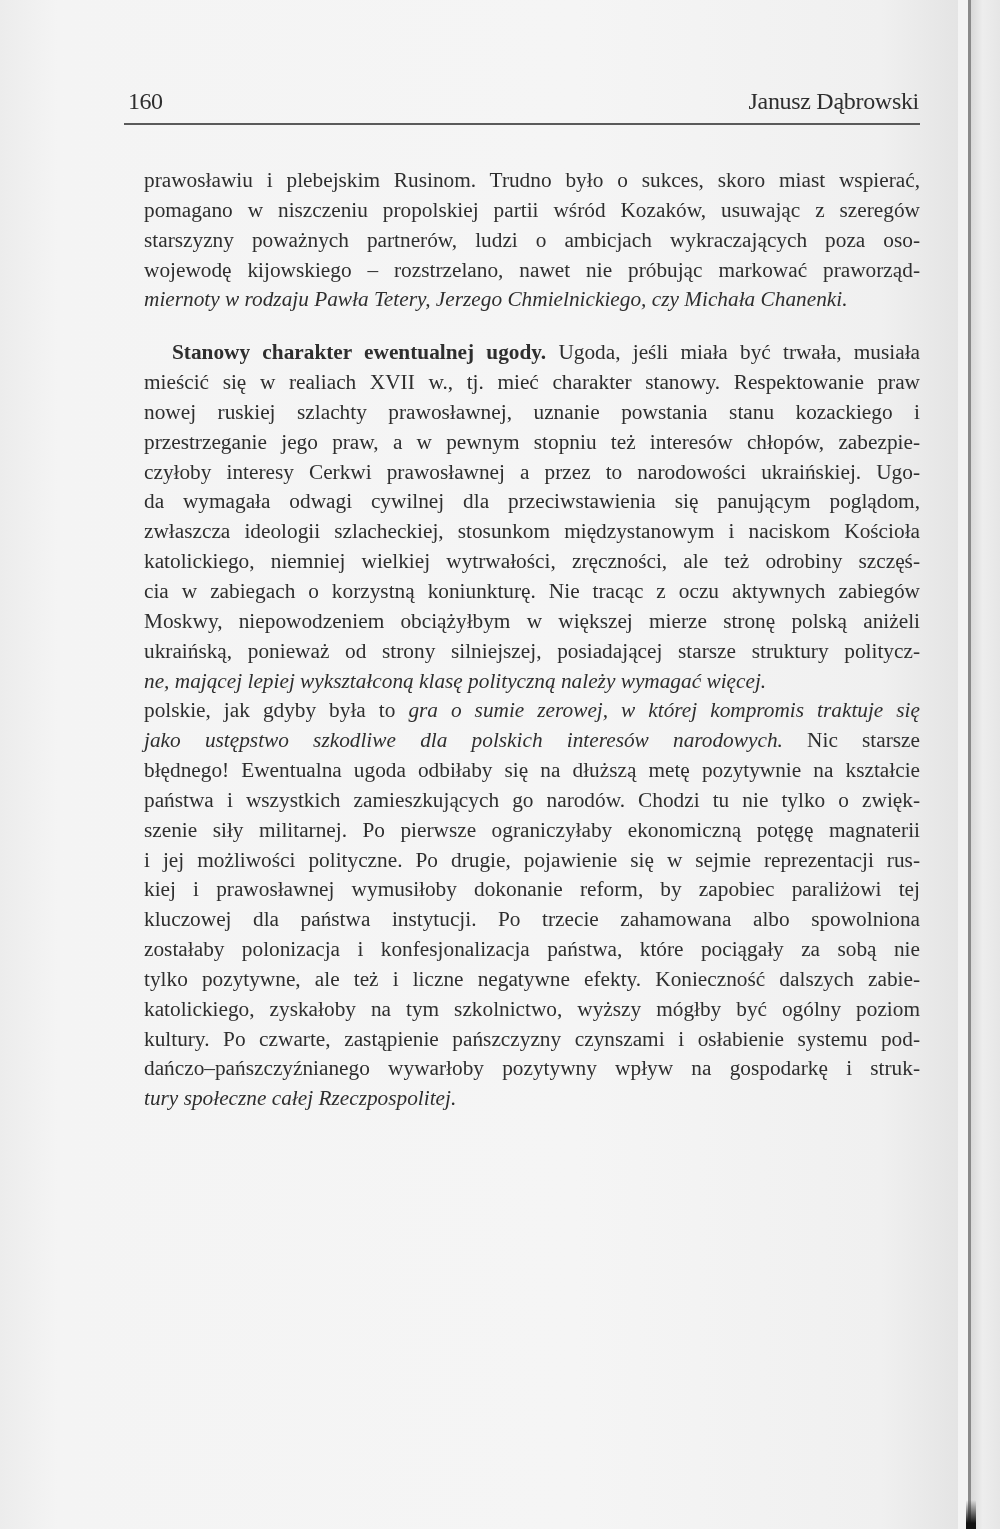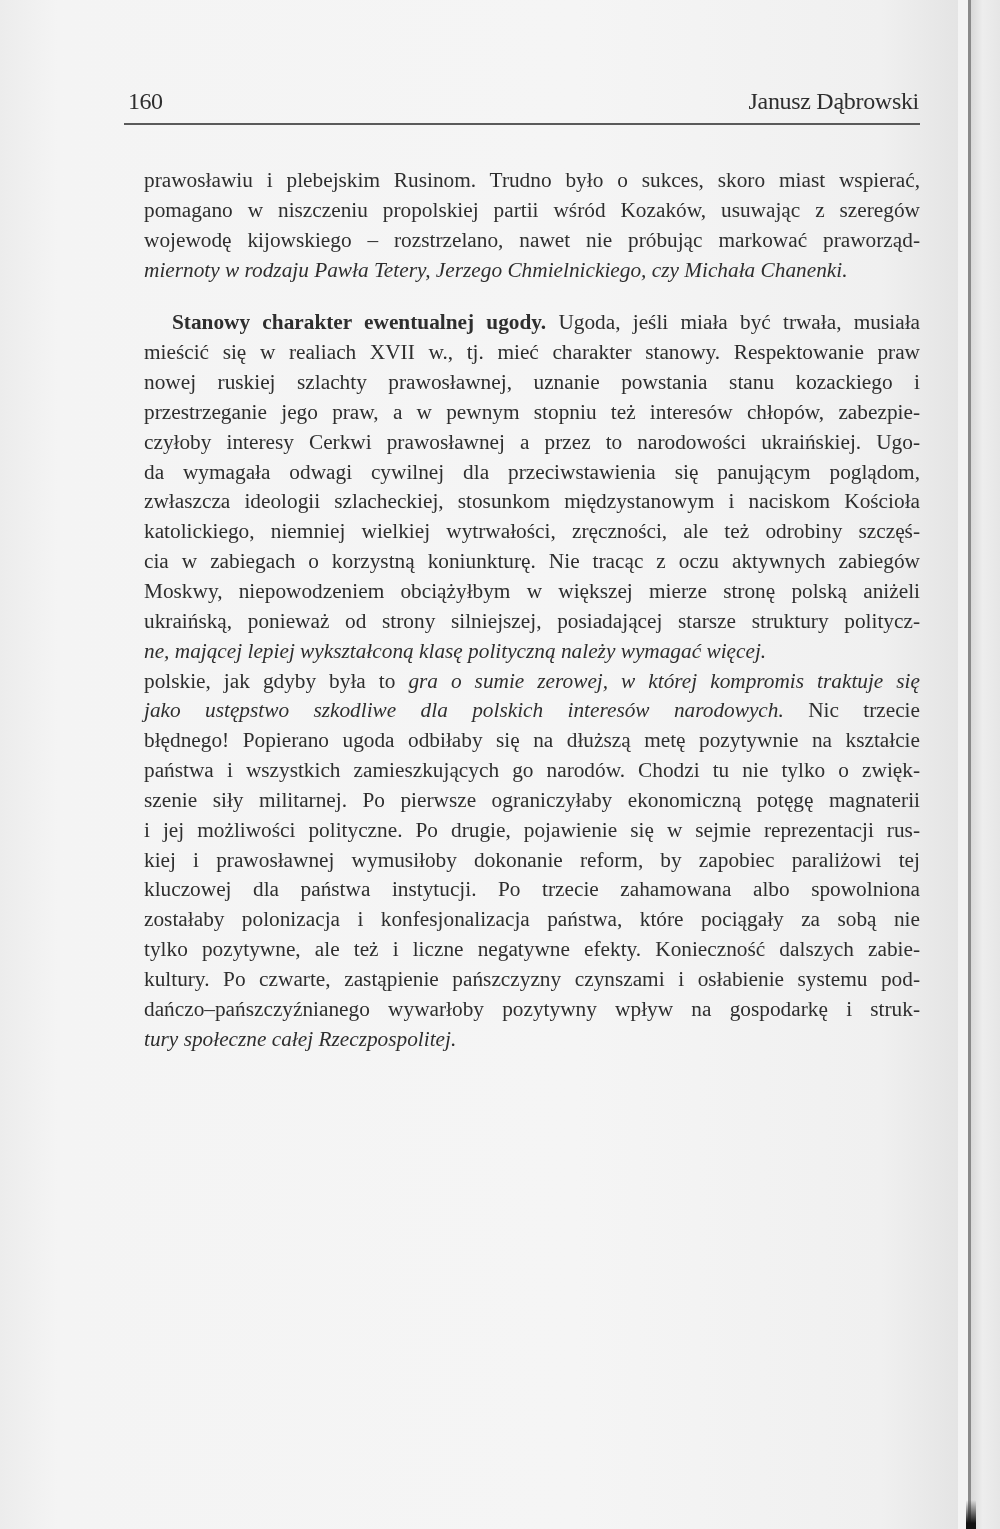--- a/index.html
+++ b/index.html
@@ -65,20 +65,21 @@
   <span class="page-number">160</span>
   <span class="running-head">Janusz Dąbrowski</span>
 </div>
 <div class="header-rule"></div>
 
 <div class="body">
 
   <div>
     <span class="line">prawosławiu i plebejskim Rusinom. Trudno było o sukces, skoro miast wspierać,</span>
     <span class="line">pomagano w niszczeniu propolskiej partii wśród Kozaków, usuwając z szeregów</span>
+    <span class="line">starszyzny poważnych partnerów, ludzi o ambicjach wykraczających poza oso-</span>
     <span class="line">wojewodę kijowskiego – rozstrzelano, nawet nie próbując markować praworząd-</span>
     <span class="line last">miernoty w rodzaju Pawła Tetery, Jerzego Chmielnickiego, czy Michała Chanenki.</span>
   </div>
 
   <div class="gap"></div>
 
   <div>
     <span class="line indent"><b>Stanowy charakter ewentualnej ugody.</b><span> Ugoda, jeśli miała być trwała, musiała</span></span>
     <span class="line">mieścić się w realiach XVII w., tj. mieć charakter stanowy. Respektowanie praw</span>
     <span class="line">nowej ruskiej szlachty prawosławnej, uznanie powstania stanu kozackiego i</span>
@@ -88,26 +89,27 @@
     <span class="line">zwłaszcza ideologii szlacheckiej, stosunkom międzystanowym i naciskom Kościoła</span>
     <span class="line">katolickiego, niemniej wielkiej wytrwałości, zręczności, ale też odrobiny szczęś-</span>
     <span class="line">cia w zabiegach o korzystną koniunkturę. Nie tracąc z oczu aktywnych zabiegów</span>
     <span class="line">Moskwy, niepowodzeniem obciążyłbym w większej mierze stronę polską aniżeli</span>
     <span class="line">ukraińską, ponieważ od strony silniejszej, posiadającej starsze struktury politycz-</span>
     <span class="line last">ne, mającej lepiej wykształconą klasę polityczną należy wymagać więcej.</span>
   </div>
 
   <div>
     <span class="line"><span>polskie, jak gdyby była to </span><i>gra o sumie zerowej, w której kompromis traktuje się</i></span>
-    <span class="line"><i>jako ustępstwo szkodliwe dla polskich interesów narodowych.</i><span> Nic trzecie</span></span>
-    <span class="line">błędnego! Popierano ugoda odbiłaby się na dłuższą metę pozytywnie na kształcie</span>
+    <span class="line"><i>jako ustępstwo szkodliwe dla polskich interesów narodowych.</i><span> Nic starsze</span></span>
+    <span class="line">błędnego! Ewentualna ugoda odbiłaby się na dłuższą metę pozytywnie na kształcie</span>
     <span class="line">państwa i wszystkich zamieszkujących go narodów. Chodzi tu nie tylko o zwięk-</span>
     <span class="line">szenie siły militarnej. Po pierwsze ograniczyłaby ekonomiczną potęgę magnaterii</span>
     <span class="line">i jej możliwości polityczne. Po drugie, pojawienie się w sejmie reprezentacji rus-</span>
     <span class="line">kiej i prawosławnej wymusiłoby dokonanie reform, by zapobiec paraliżowi tej</span>
     <span class="line">kluczowej dla państwa instytucji. Po trzecie zahamowana albo spowolniona</span>
     <span class="line">zostałaby polonizacja i konfesjonalizacja państwa, które pociągały za sobą nie</span>
     <span class="line">tylko pozytywne, ale też i liczne negatywne efekty. Konieczność dalszych zabie-</span>
+    <span class="line">katolickiego, zyskałoby na tym szkolnictwo, wyższy mógłby być ogólny poziom</span>
     <span class="line">kultury. Po czwarte, zastąpienie pańszczyzny czynszami i osłabienie systemu pod-</span>
     <span class="line">dańczo–pańszczyźnianego wywarłoby pozytywny wpływ na gospodarkę i struk-</span>
     <span class="line last">tury społeczne całej Rzeczpospolitej.</span>
   </div>
 </div>
 
 </body></html>

